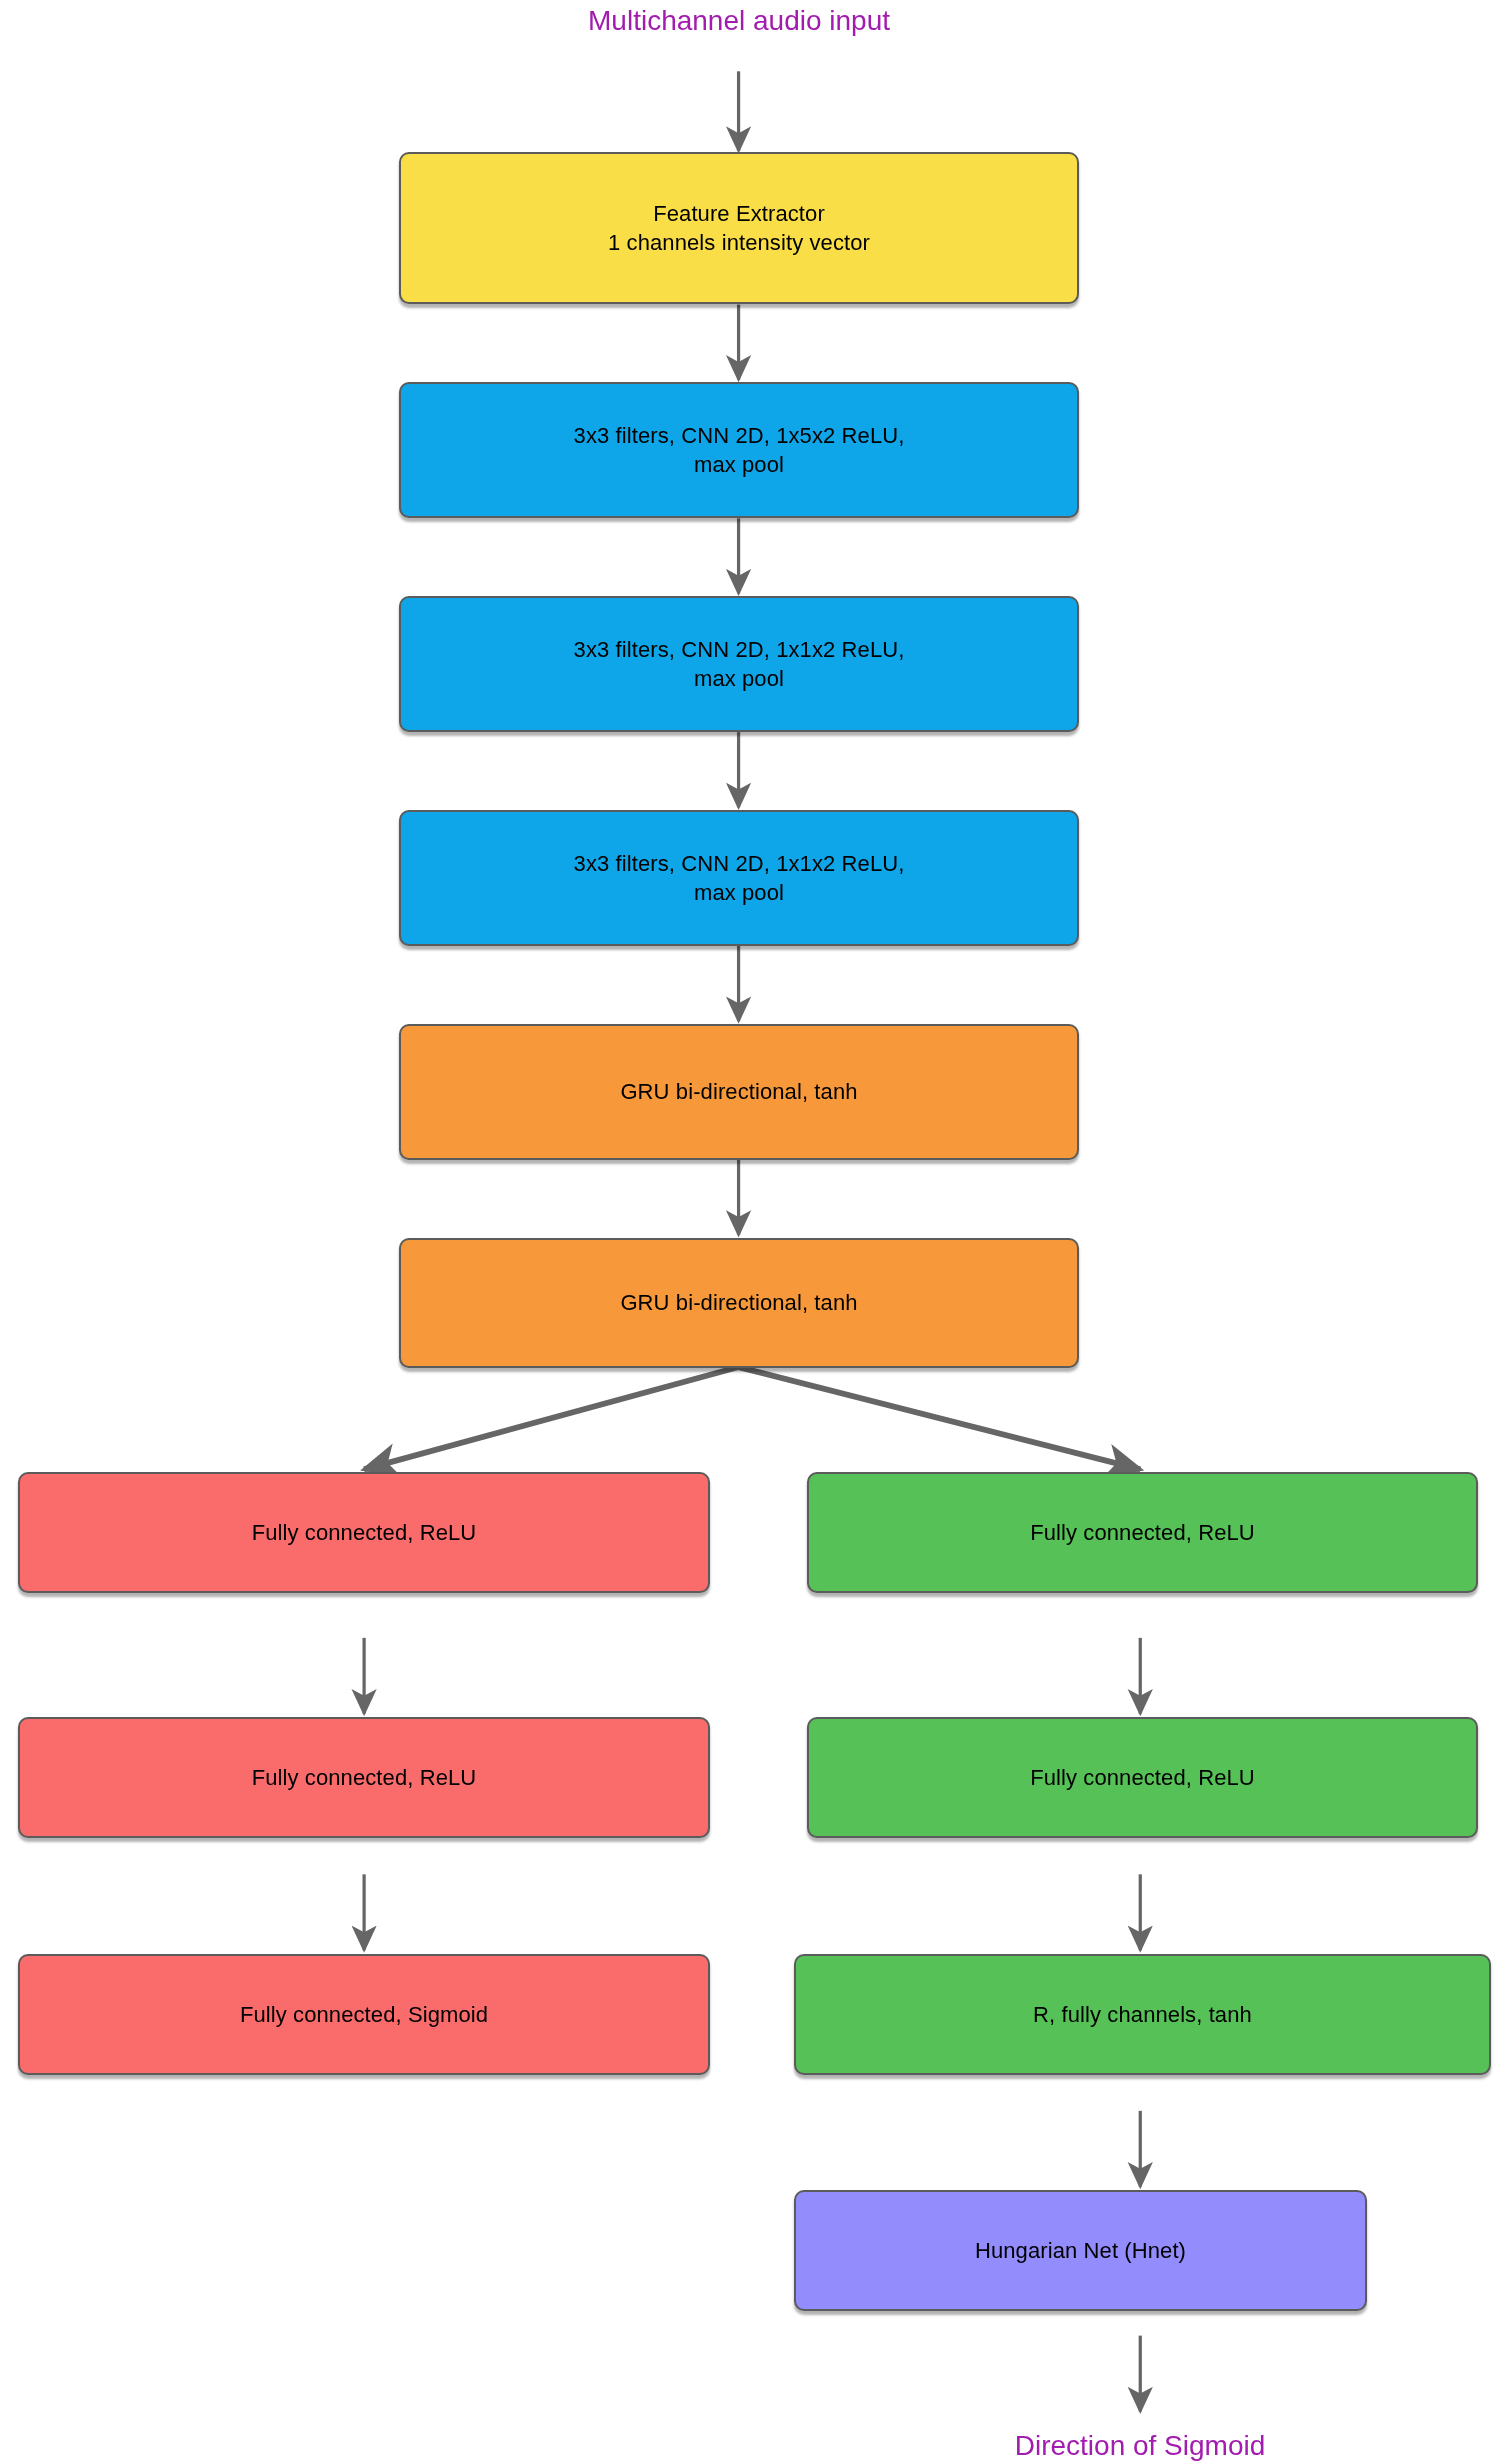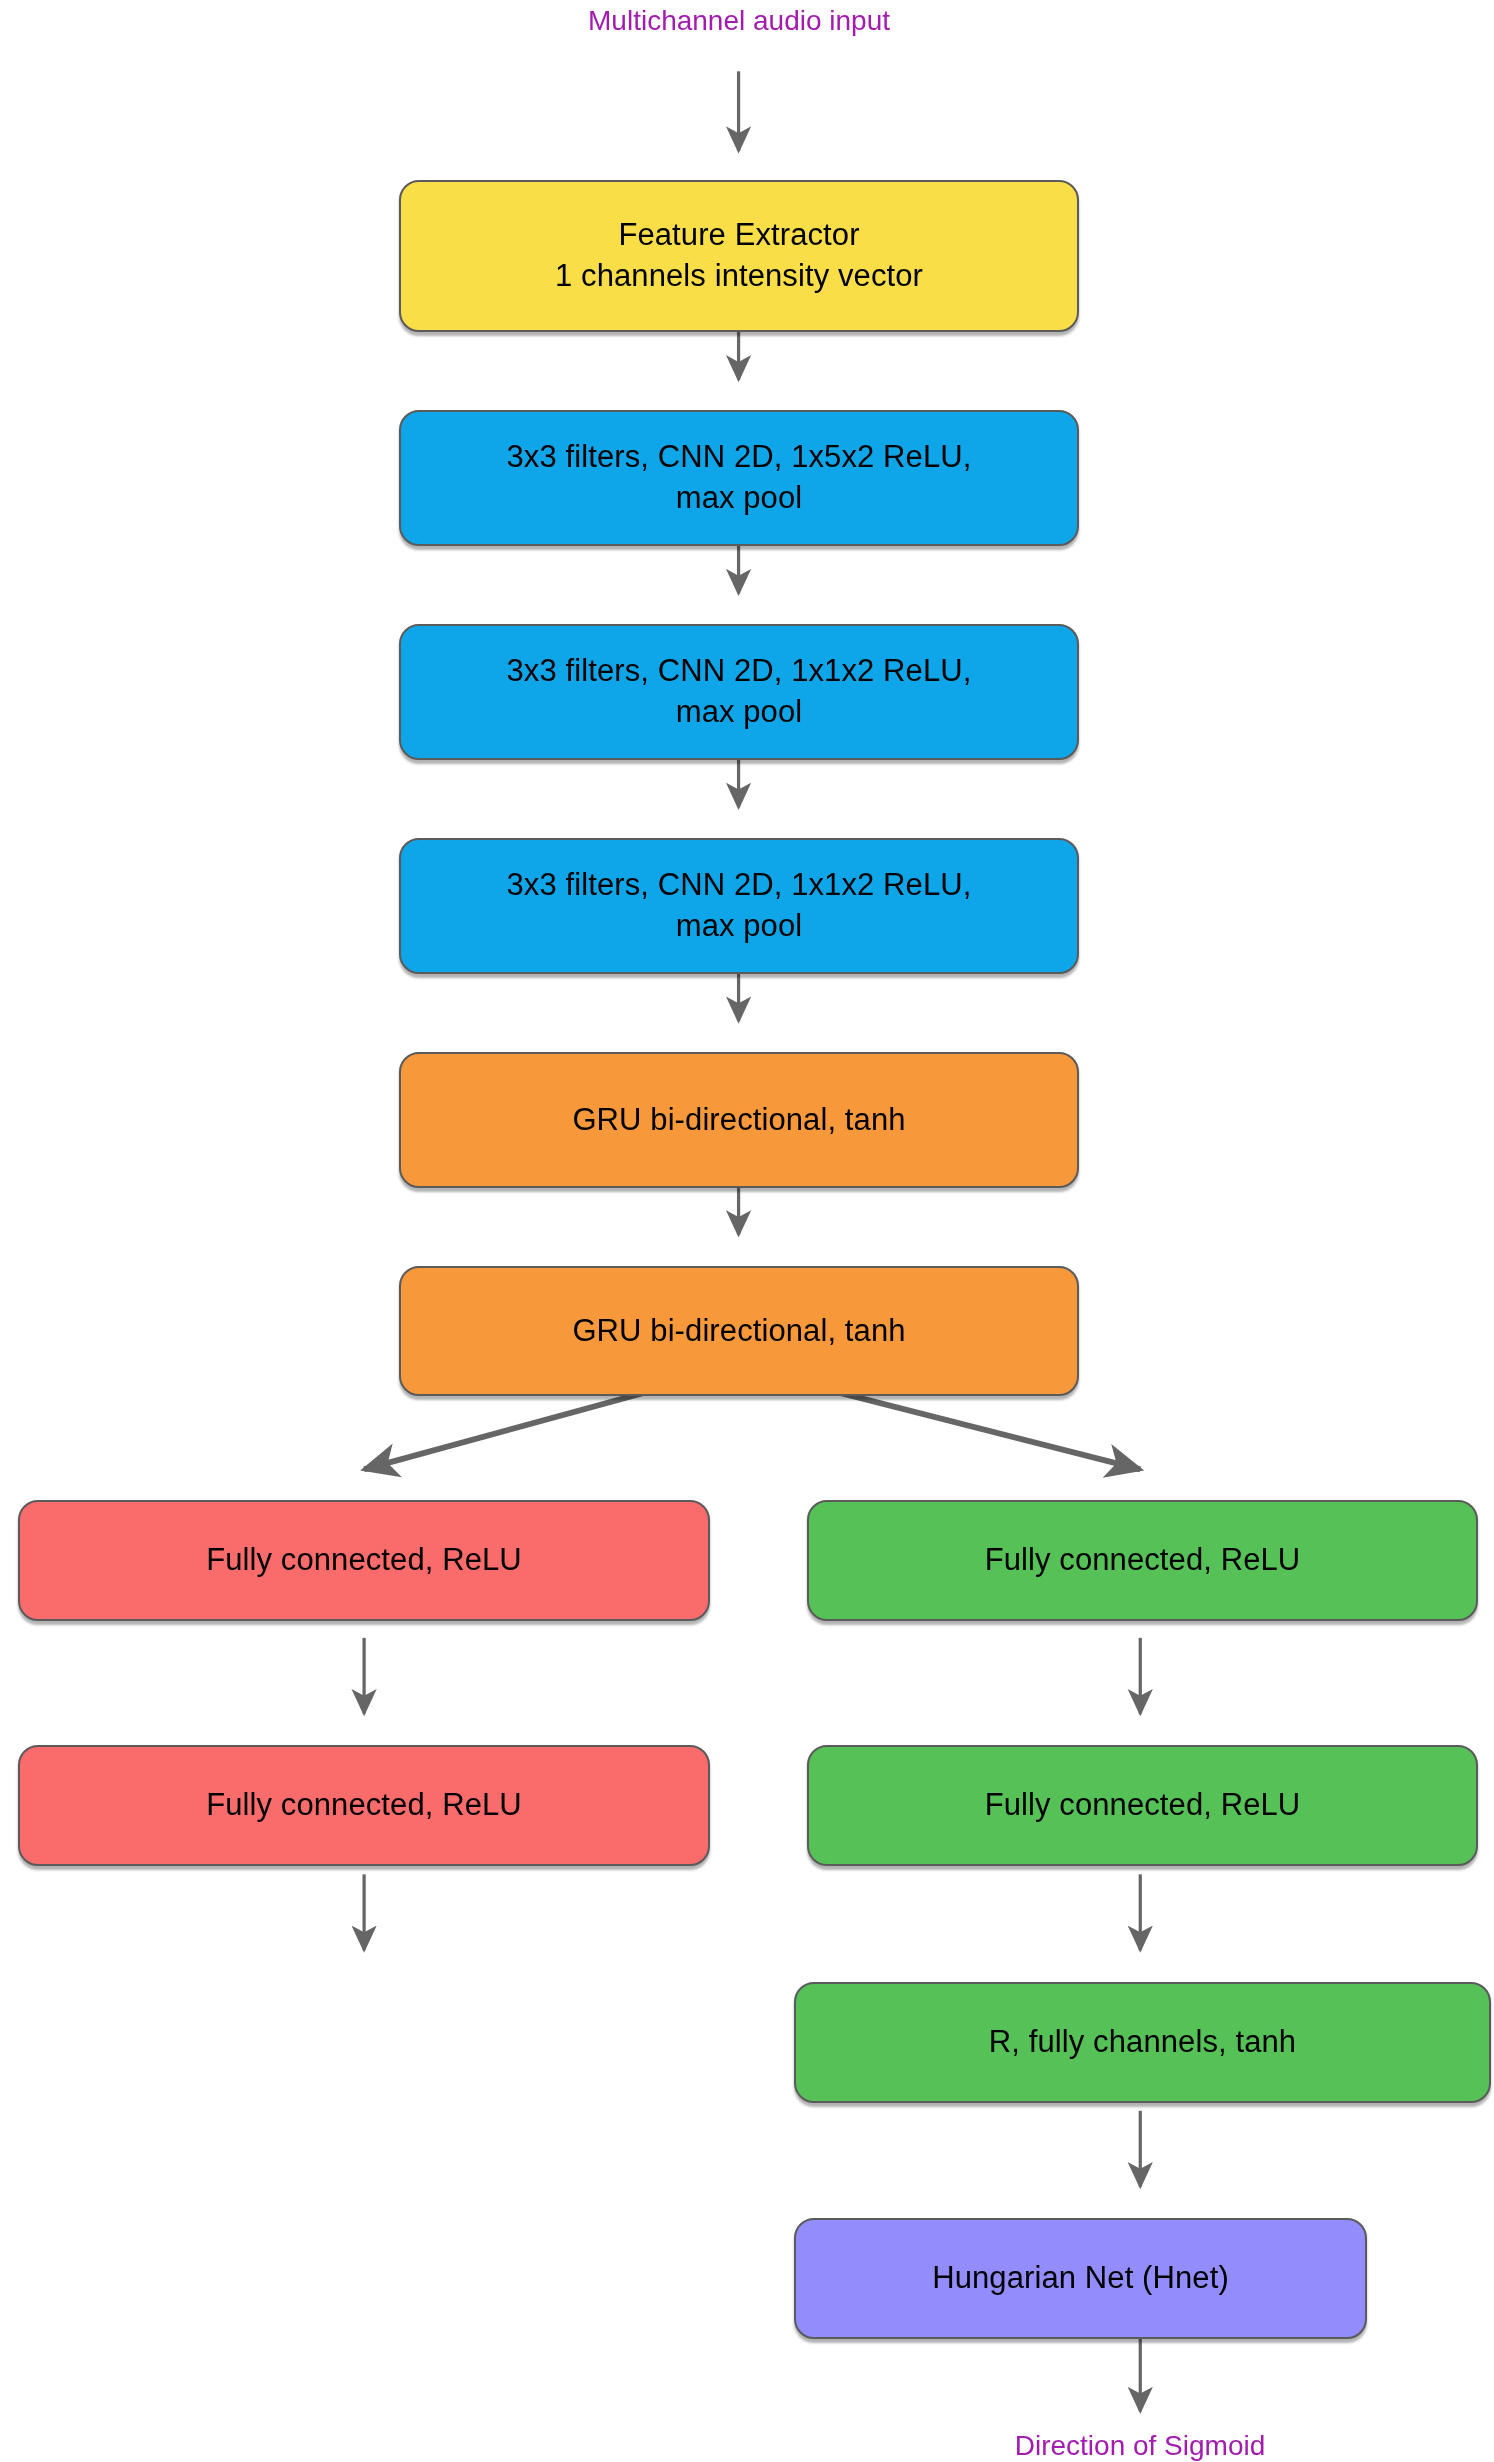--- a/index.html
+++ b/index.html
@@ -22,32 +22,31 @@
     left: 0;
     top: 0;
     width: 1494px;
     height: 2462px;
     pointer-events: none;
   }
   .node {
     position: absolute;
     box-sizing: border-box;
     border: 2.6px solid #5b5b5b;
-    border-radius: 20px;
+    border-radius: 10px;
     display: flex;
     align-items: center;
     justify-content: center;
     text-align: center;
     color: #000000;
-    font-size: 31px;
+    font-size: 22px;
     line-height: 1.32;
     letter-spacing: 0.1px;
     box-shadow: 0 3.2px 2.6px rgba(0,0,0,0.30);
     padding: 2.6px 9px;
-    margin-top: 28px;
   }
   .node span {
     display: block;
     width: 100%;
   }
   .n-yellow { background: #fade47; }
   .n-blue   { background: #0ea5e9; }
   .n-orange { background: #f7993a; }
   .n-red    { background: #fa6b6b; }
   .n-green  { background: #55c157; }
@@ -136,20 +135,23 @@
   </div>
 
   <div class="node n-red" style="left:18px; top:1472px; width:692px; height:121px;">
     <span>Fully connected, ReLU</span>
   </div>
 
   <div class="node n-red" style="left:18px; top:1717px; width:692px; height:121px;">
     <span>Fully connected, ReLU</span>
   </div>
 
+  <div class="node n-red" style="left:18px; top:1954px; width:692px; height:121px;">
+    <span>Fully connected, Sigmoid</span>
+  </div>
 
   <div class="node n-green" style="left:807px; top:1472px; width:671px; height:121px;">
     <span>Fully connected, ReLU</span>
   </div>
 
   <div class="node n-green" style="left:807px; top:1717px; width:671px; height:121px;">
     <span>Fully connected, ReLU</span>
   </div>
 
   <div class="node n-green" style="left:794px; top:1954px; width:697px; height:121px;">

